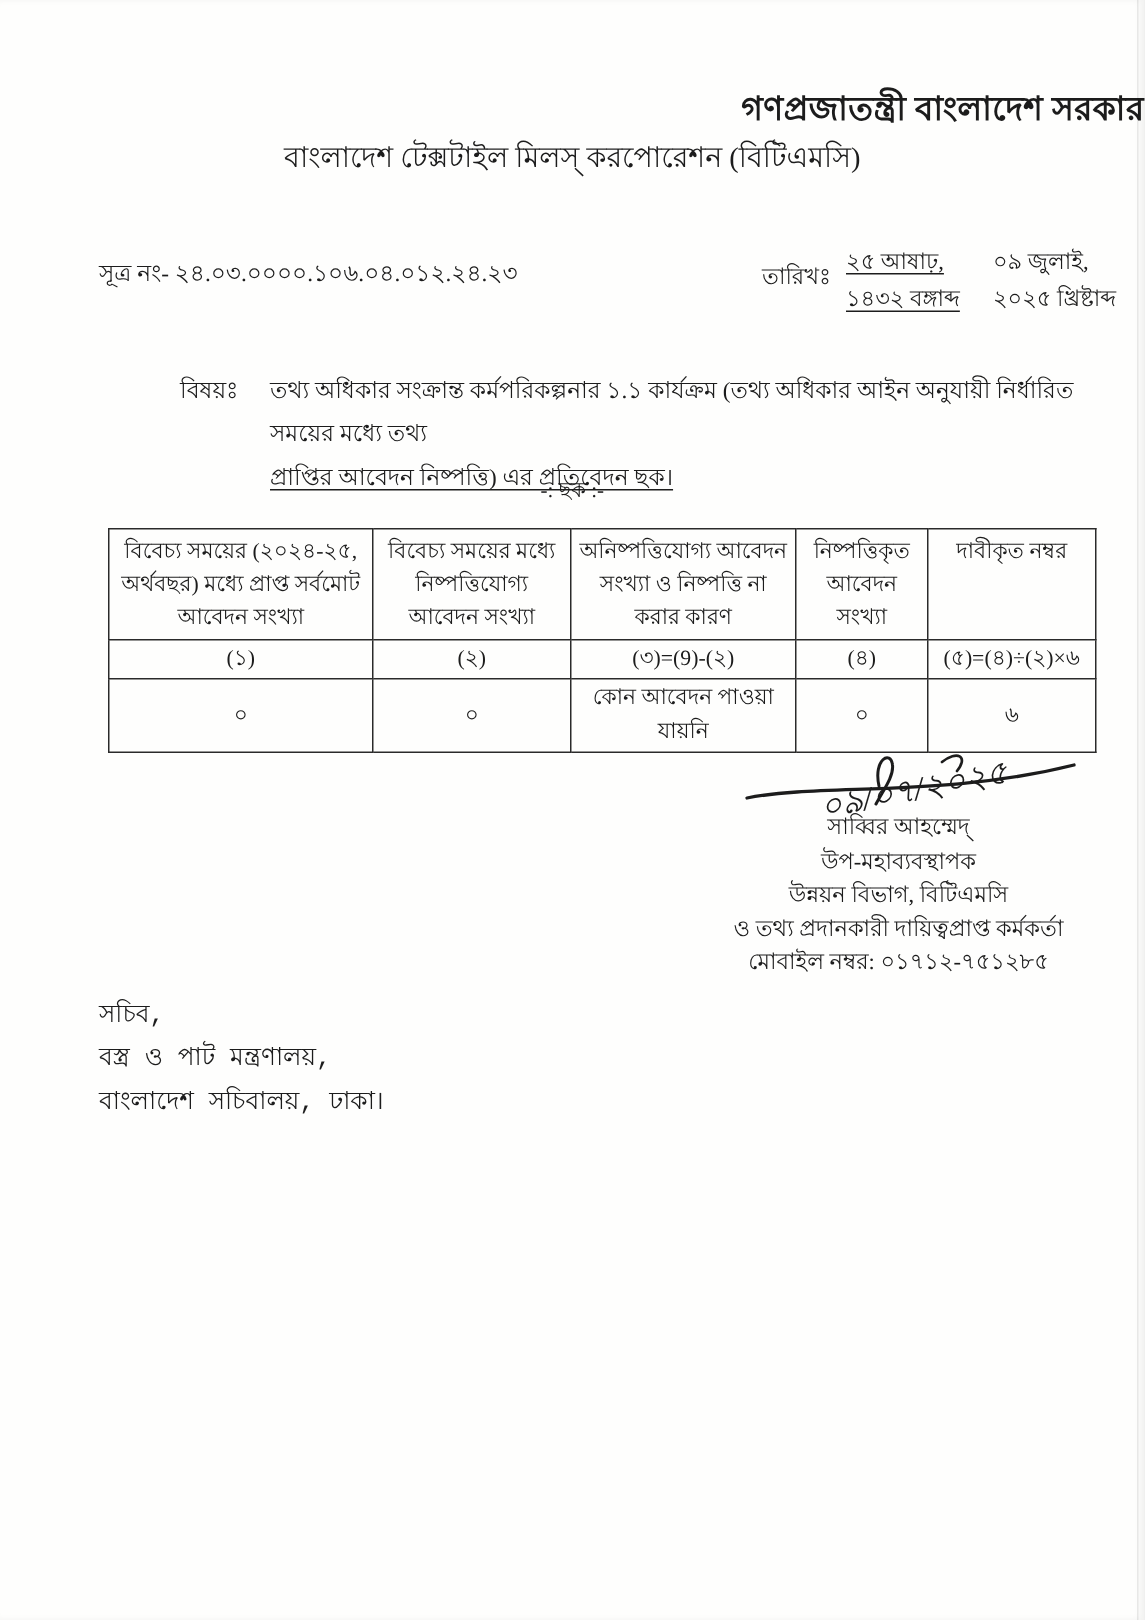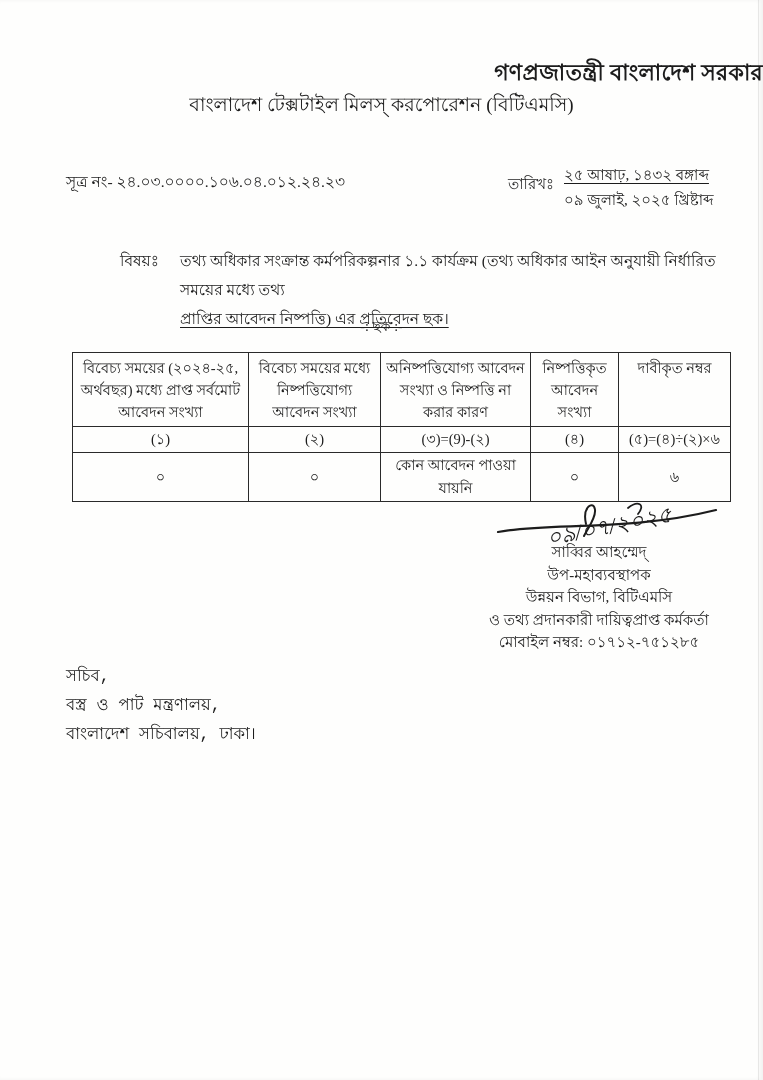--- a/index.html
+++ b/index.html
@@ -21,21 +21,21 @@
   .center{text-align:center;width:100%;}
   .u{text-decoration:underline;text-underline-offset:3px;}
 
   .head1{top:55px;font-size:22px;font-weight:600;letter-spacing:.3px;text-align:right;}
   .head2{top:90px;font-size:19px;}
 
   .ref-line{left:66px;top:170px;font-size:15.5px;}
 
   .date-block{left:508px;top:163px;font-size:15px;display:flex;gap:10px;}
   .date-label{padding-top:9px;}
-  .date-lines{display:flex;flex-direction:column;line-height:25px;}
+  .date-lines{display:flex;line-height:25px;}
 
   .subject-block{left:120px;top:246px;width:600px;display:flex;font-size:15.5px;line-height:29px;}
   .subject-label{width:46px;flex:none;}
   .subject-lines{padding-left:14px;}
 
   .tbl-caption{top:315px;font-size:14px;}
 
   table.report{
     position:absolute;left:72px;top:352px;
     width:658px;border-collapse:collapse;table-layout:fixed;

